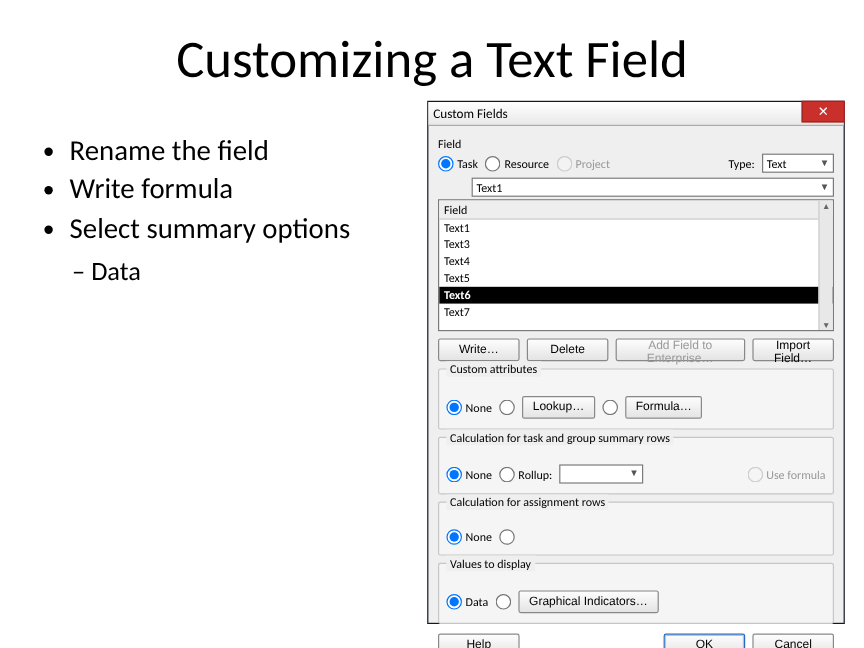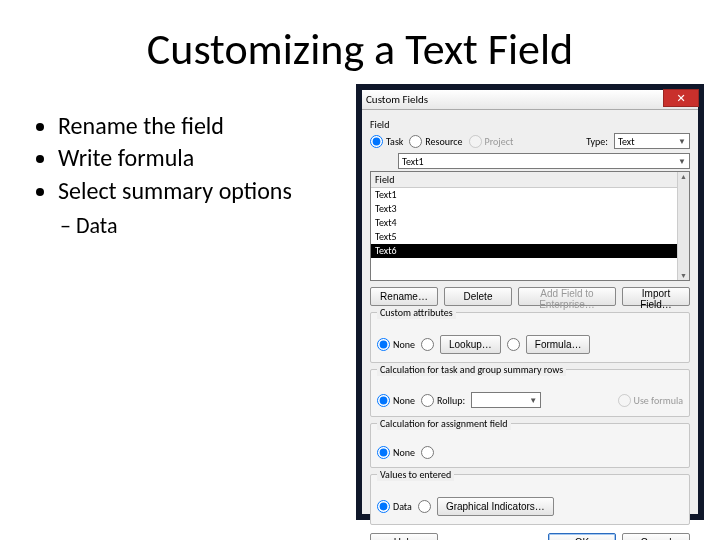--- a/index.html
+++ b/index.html
@@ -6,42 +6,42 @@
   body { margin: 0; width: 720px; height: 540px; background: #fff; position: relative; overflow: hidden; }
 
   .slide-title { font-size: 44px; font-weight: 400; text-align: center; margin: 22px 0 18px 0; font-family: Calibri, Arial, sans-serif; }
   .slide-body { position: absolute; left: 32px; top: 110px; font-size: 24px; line-height: 1.35; }
   .slide-body ul { margin: 0; padding-left: 26px; }
   .slide-body ul.sub { font-size: 22px; margin-top: 4px; list-style: none; padding-left: 28px; }
   .slide-body ul.sub li::before { content: "– "; }
   .slide-body li { margin-bottom: 0px; }
 
   
-  .dialog { position: absolute; left: 356px; top: 84px; width: 348px; height: 436px; background: #efefef; border: 6px solid #0f172a; font-family: "Segoe UI", Tahoma, sans-serif; font-size: 10px; }
+  .dialog { position: absolute; left: 356px; top: 84px; width: 348px; height: 436px; background: #efefef; border: 1px solid #0f172a; font-family: "Segoe UI", Tahoma, sans-serif; font-size: 10px; }
   .titlebar { height: 20px; background: linear-gradient(#fff,#e8e8e8); display: flex; align-items: center; padding: 0 4px; border-bottom: 1px solid #aaa; position: relative; }
   .titlebar .title { font-size: 11px; }
   .closebox { position: absolute; right: -1px; top: -1px; width: 36px; height: 18px; background: #c9302c; color: #fff; display: flex; align-items: center; justify-content: center; border: 1px solid #9a2622; font-size: 11px; border-top-right-radius: 0; }
   .closebox::before { content: "✕"; }
 
   .dlg-content { padding: 4px 8px 6px 8px; }
   .section-label { font-size: 10px; margin: 4px 0 2px 0; }
   .row { display: flex; align-items: center; gap: 6px; margin: 2px 0; }
   .radio { display: inline-flex; align-items: center; gap: 3px; font-size: 10px; }
   .radio input { margin: 0; }
   .spacer { flex: 1; }
-  .type-field { border: 1px solid #7a7a7a; background: #fff; height: 16px; width: 76px; padding: 0 3px; display: flex; align-items: center; justify-content: space-between; }
+  .type-field { border: 1px solid #7a7a7a; background: #fff; height: 16px; width: 60px; padding: 0 3px; display: flex; align-items: center; justify-content: space-between; }
   .type-field .arrow { font-size: 8px; color: #555; }
   .combo { border: 1px solid #7a7a7a; background: #fff; height: 16px; display: flex; align-items: center; justify-content: space-between; padding: 0 3px; margin-top: 4px; }
   .combo .arrow { font-size: 8px; color: #555; }
   .combo.indent { margin-left: 28px; }
 
   .listbox { border: 1px solid #7a7a7a; background: #fff; height: 110px; margin-top: 2px; overflow: hidden; position: relative; }
   .listbox .hdr { background: #eee; border-bottom: 1px solid #ccc; padding: 1px 4px; font-size: 10px; }
   .listbox .item { padding: 0 4px; font-size: 10px; line-height: 14px; height: 14px; white-space: nowrap; }
-  .listbox .item.sel { background: #000; color: #fff; }
+  .listbox .item.sel { background: #000; color: #fff; font-weight: bold; }
   .listbox .scroll { position: absolute; right: 0; top: 0; bottom: 0; width: 12px; background: #e8e8e8; border-left: 1px solid #ccc; }
   .listbox .scroll::before { content: "▲"; position: absolute; top: 0; left: 0; right: 0; font-size: 7px; text-align: center; color: #666; }
   .listbox .scroll::after { content: "▼"; position: absolute; bottom: 0; left: 0; right: 0; font-size: 7px; text-align: center; color: #666; }
 
   .btnrow { display: flex; gap: 6px; margin-top: 6px; }
   .btnrow.footer { justify-content: flex-end; margin-top: 8px; }
   .btnrow.footer .l { margin-right: auto; }
   button.win { height: 19px; font-size: 10px; background: linear-gradient(#fdfdfd,#e4e4e4); border: 1px solid #888; border-radius: 2px; padding: 0 8px; font-family: "Segoe UI", Tahoma, sans-serif; }
   button.win.wide { min-width: 68px; }
   button.win.disabled { color: #999; }
@@ -103,25 +103,26 @@
       <span class="arrow">▼</span>
     </div>
 
     <div class="listbox">
       <div class="hdr">Field</div>
       <div class="item">Text1</div>
       <div class="item">Text3</div>
       <div class="item">Text4</div>
       <div class="item">Text5</div>
       <div class="item sel">Text6</div>
+      <div class="item">Text7</div>
       <div class="scroll"></div>
     </div>
 
     <div class="btnrow">
-      <button class="win wide">Rename…</button>
+      <button class="win wide">Write…</button>
       <button class="win wide">Delete</button>
       <button class="win wide disabled">Add Field to Enterprise…</button>
       <button class="win wide">Import Field…</button>
     </div>
 
     <div class="group">
       <span class="legend">Custom attributes</span>
       <div class="row">
         <label class="radio">
             <input type="radio" checked="" style="">
@@ -155,34 +156,34 @@
           </div>
         <span class="spacer"></span>
         <label class="radio" style="color:#999;">
             <input type="radio" disabled="" style="">
             <span>Use formula</span>
           </label>
       </div>
     </div>
 
     <div class="group">
-      <span class="legend">Calculation for assignment field</span>
+      <span class="legend">Calculation for assignment rows</span>
       <div class="row">
         <label class="radio">
             <input type="radio" checked="" style="">
             <span>None</span>
           </label>
         <label class="radio">
             <input type="radio" style="">
           </label>
       </div>
     </div>
 
     <div class="group">
-      <span class="legend">Values to entered</span>
+      <span class="legend">Values to display</span>
       <div class="row">
         <label class="radio">
             <input type="radio" checked="" style="">
             <span>Data</span>
           </label>
         <label class="radio">
             <input type="radio" style="">
           </label>
         <button class="win">Graphical Indicators…</button>
       </div>

